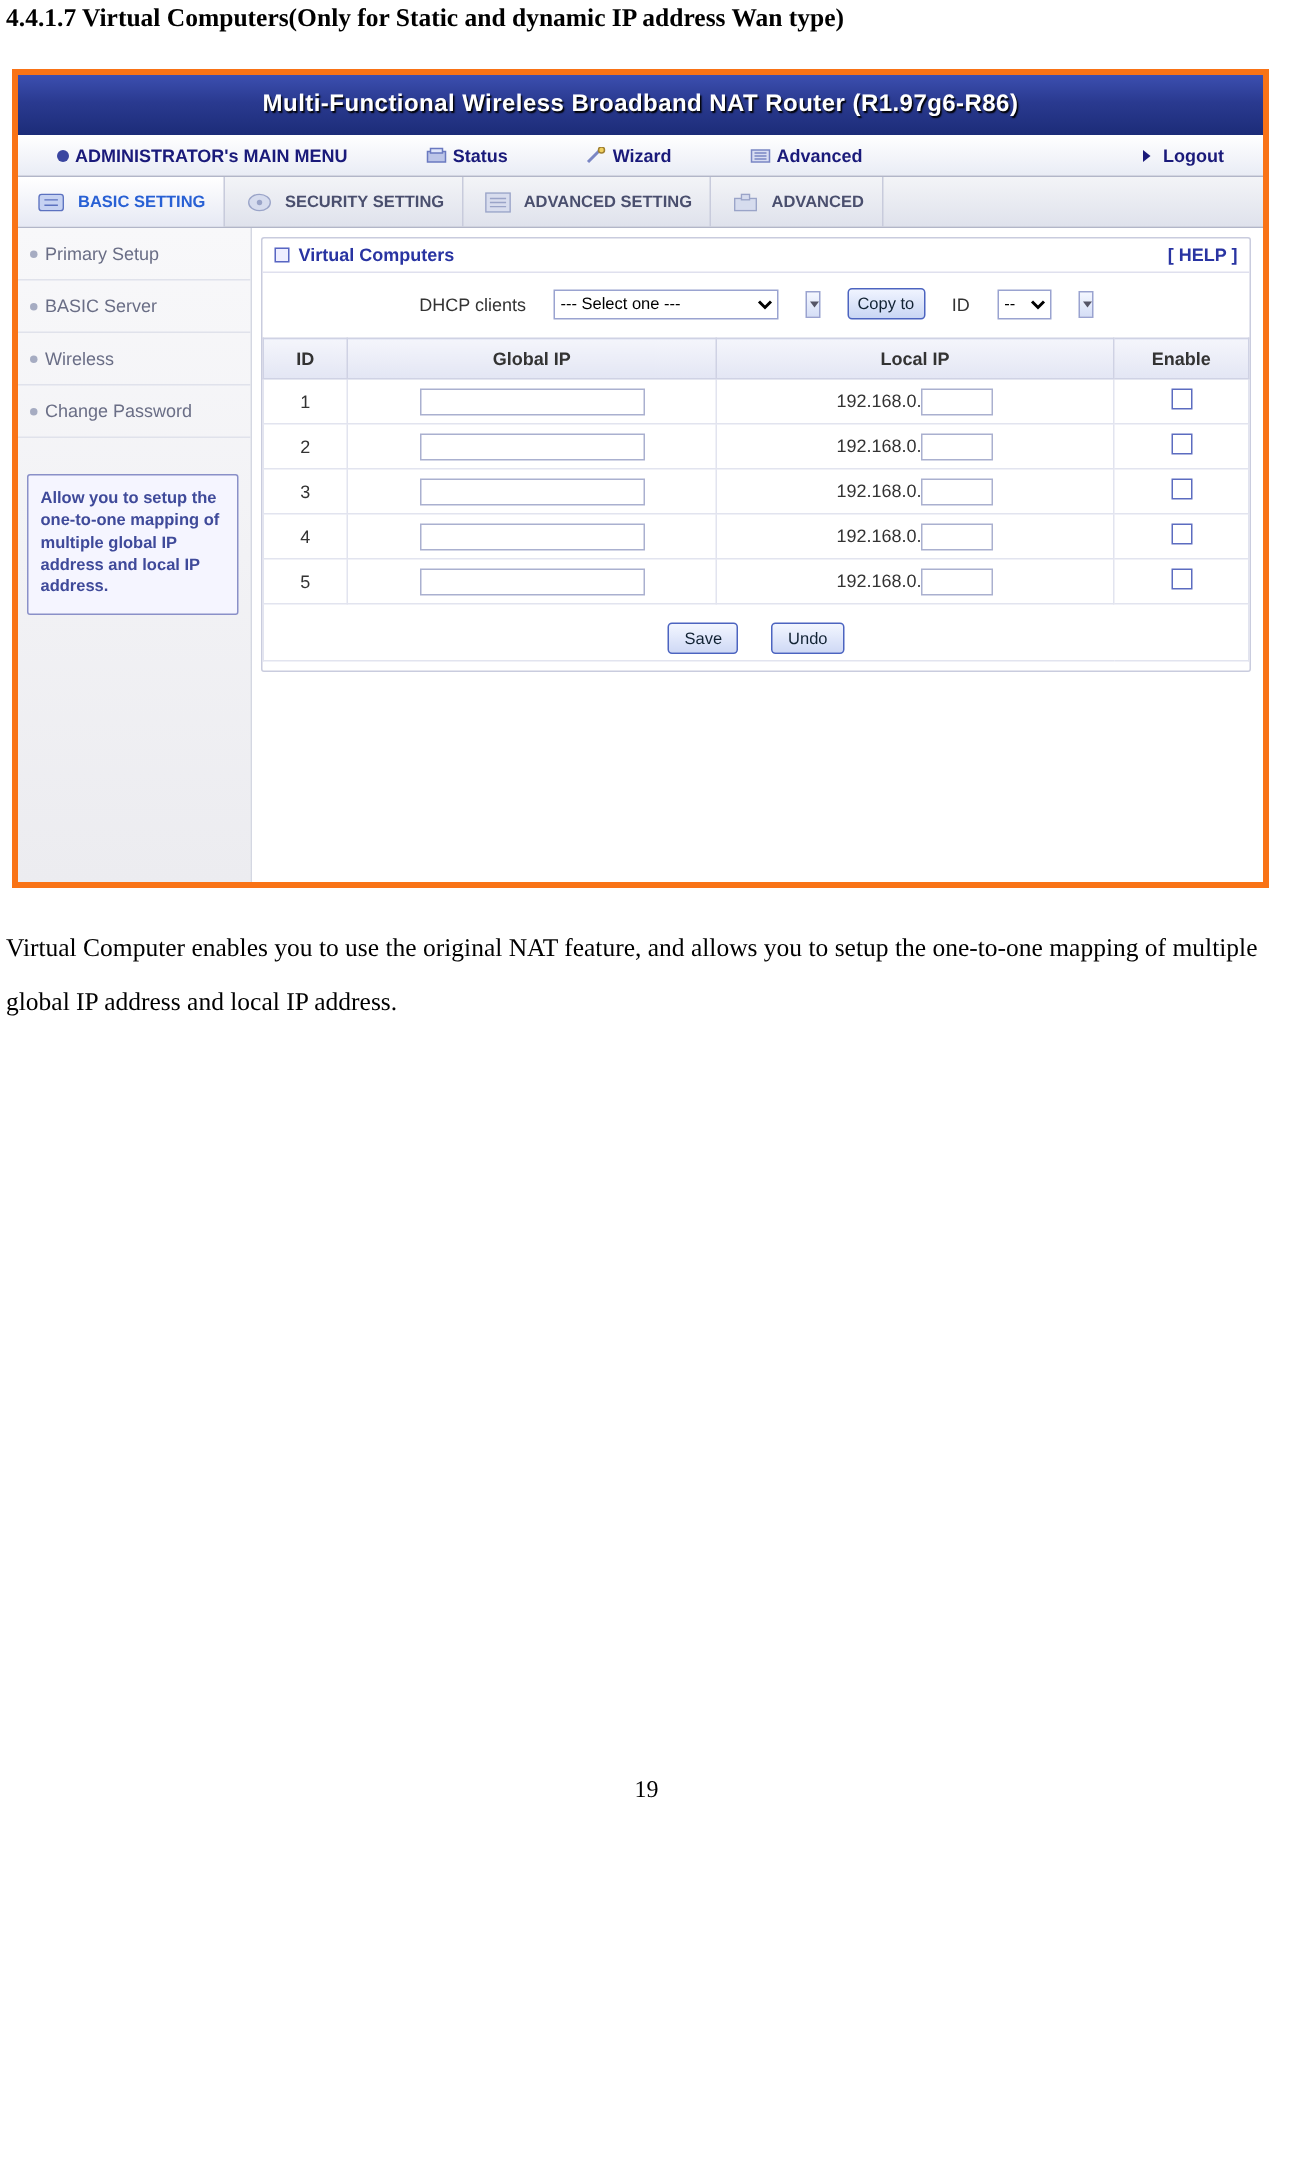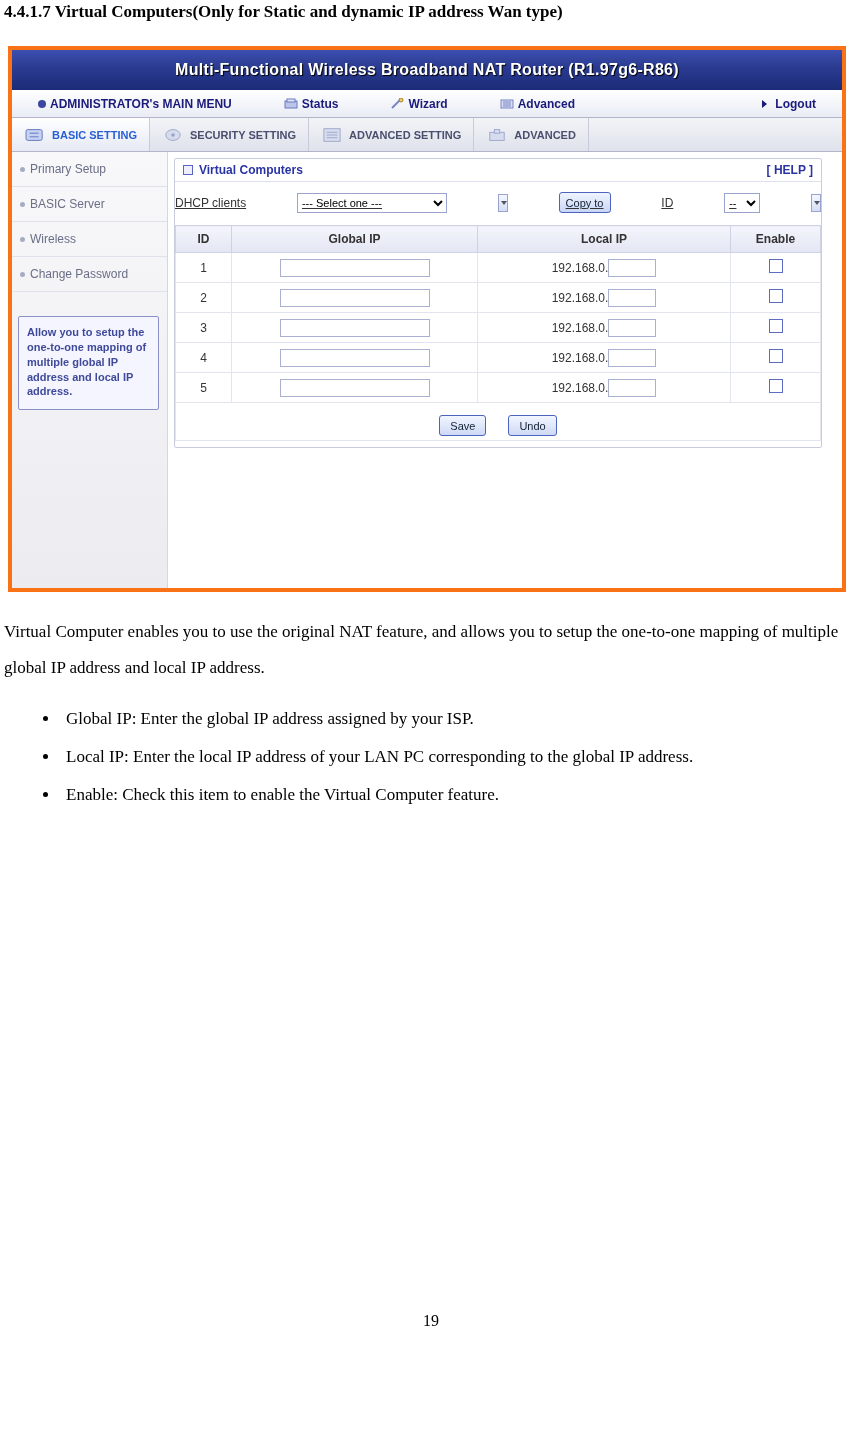--- a/index.html
+++ b/index.html
@@ -79,36 +79,36 @@
   .side-item::before{
     content:"";position:absolute;left:8px;top:15px;width:5px;height:5px;
     background:#a6acc2;border-radius:50%;
   }
   .help-box{
     margin:24px 8px 8px 6px;border:1px solid #8a90c8;background:#f5f5ff;
     padding:8px 8px 10px 8px;font-size:11px;color:#3f4a9a;font-weight:bold;
     line-height:1.35;border-radius:2px;
   }
   .content{
-    flex:1;background:#fff;padding:6px 20px 8px 6px;display:flex;flex-direction:column;
+    flex:1;background:#fff;padding:6px 8px 8px 6px;display:flex;flex-direction:column;
   }
   .panel{
     border:1px solid #c9ccde;border-radius:2px;padding-bottom:6px;
   }
   .panel-header{
     display:flex;align-items:center;justify-content:space-between;
     padding:4px 8px;border-bottom:1px solid #dfe0ee;
     font-size:12px;font-weight:bold;color:#2934a2;
   }
   .panel-header .left{display:flex;align-items:center;gap:6px;}
   .panel-header .sqicon{width:10px;height:10px;border:1px solid #5866c2;background:#eef;}
   .help-link{color:#2934a2;font-weight:bold;font-size:12px;}
   .dhcp-row{
-    display:flex;align-items:center;justify-content:space-between;gap:6px;
-    padding:10px 0 12px 0;font-size:12px;color:#333;text-decoration:underline;
+    display:flex;align-items:center;justify-content:center;gap:18px;
+    padding:10px 0 12px 0;font-size:12px;color:#333;
   }
   select{
     font-size:11px;height:20px;border:1px solid #9aa3d0;background:#fff;
   }
   .dhcp-row select:first-of-type{width:150px;}
   .copy-btn{
     height:21px;font-size:11px;border:1px solid #4c64c0;border-radius:3px;
     background:linear-gradient(#f0f4ff,#c9d6f4);padding:0 6px;color:#123;cursor:pointer;
   }
   .xp-btn{
@@ -310,20 +310,15 @@
               </tr>
             </tbody>
           </table>
         </div>
       </div>
     </div>
   </div>
 
   <p class="doc-para">Virtual Computer enables you to use the original NAT feature, and allows you to setup the one-to-one mapping of multiple global IP address and local IP address.</p>
 
-  <ul class="bullets">
-    <li>Global IP: Enter the global IP address assigned by your ISP.</li>
-    <li>Local IP: Enter the local IP address of your LAN PC corresponding to the global IP address.</li>
-    <li>Enable: Check this item to enable the Virtual Computer feature.</li>
-  </ul>
 
   <div class="page-number">19</div>
 </div>
 
 </body></html>

